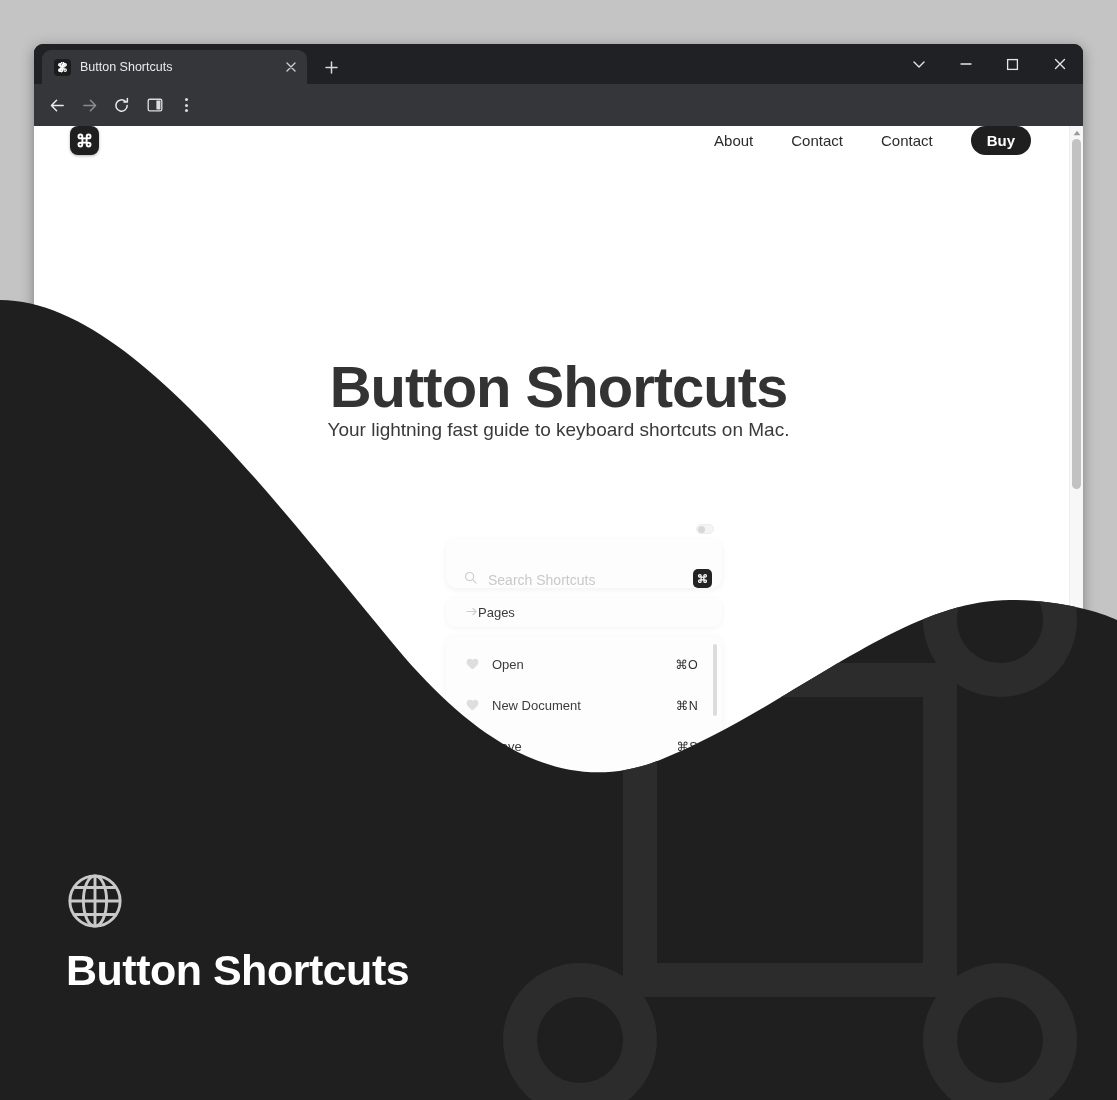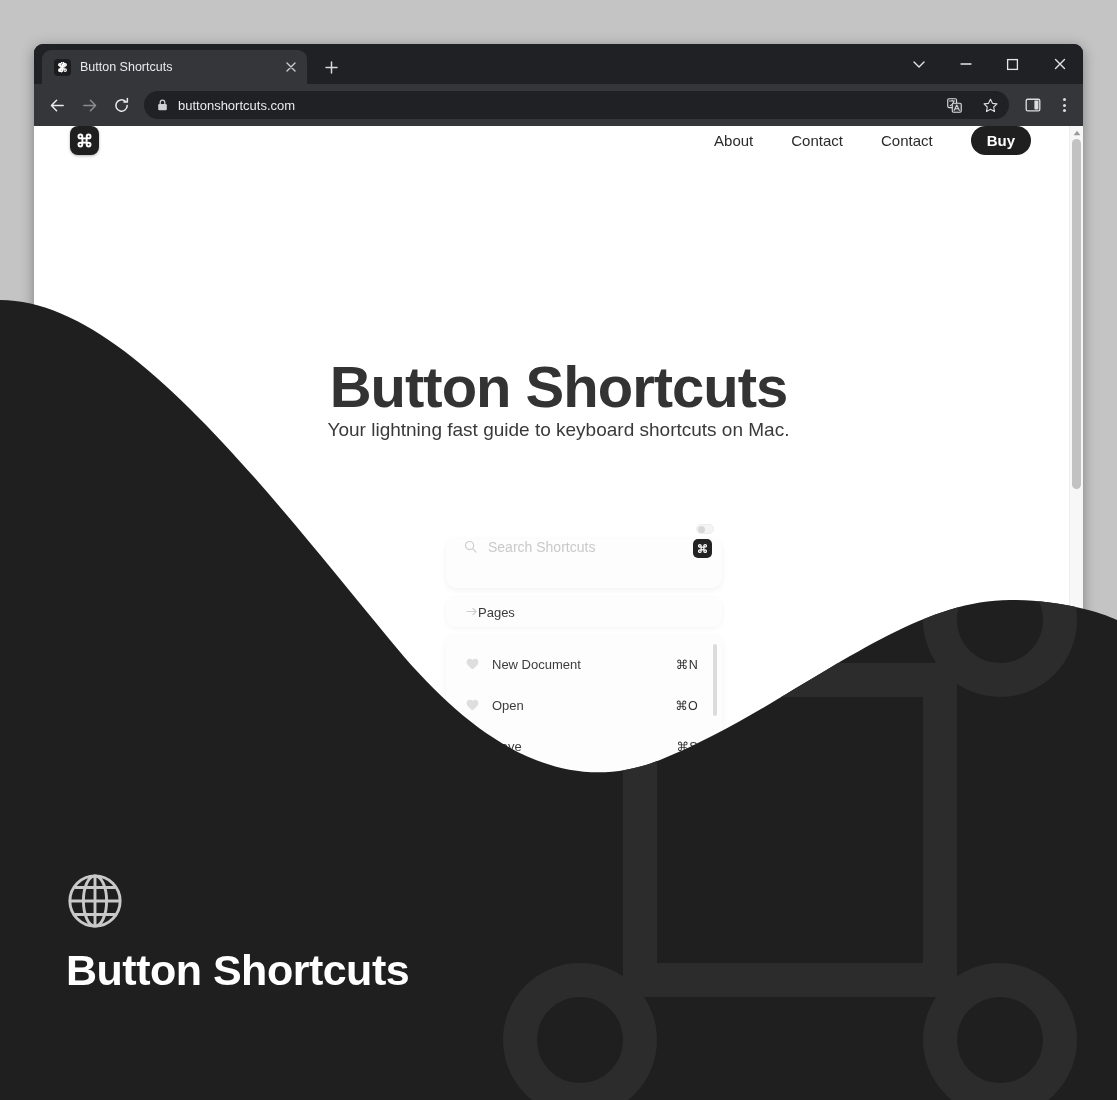--- a/index.html
+++ b/index.html
@@ -274,21 +274,21 @@
   .cmd-toggle i {
     width: 7px; height: 7px; border-radius: 50%;
     background: #d7d7d7; display:block;
   }
   .cmd-search {
     height: 49px;
     background: #fdfdfd;
     border-radius: 11px;
     box-shadow: 0 2px 7px rgba(0,0,0,.055);
     display: flex;
-    align-items: flex-start;
+    align-items: flex-end;
     padding: 0 10px 0 18px;
     gap: 11px;
   }
   .cmd-search-ph {
     flex: 1 1 auto;
     color: #c9c9c9;
     font-size: 14px;
   }
   .cmd-badge {
     width: 19px; height: 19px;
@@ -466,42 +466,20 @@
           <path d="M3 9 H15 M10 3.5 L15.4 9 L10 14.5" fill="none" stroke="#8a8d91" stroke-width="1.6" stroke-linecap="round" stroke-linejoin="round"></path>
         </svg>
       </div>
       <div class="nav-btn">
         <svg width="17" height="17" viewBox="0 0 18 18">
           <path d="M15 9a6 6 0 1 1-1.9-4.35" fill="none" stroke="#e8eaed" stroke-width="1.6" stroke-linecap="round"></path>
           <path d="M15.2 1.6 V5.3 H11.5" fill="none" stroke="#e8eaed" stroke-width="1.6" stroke-linecap="round" stroke-linejoin="round"></path>
         </svg>
       </div>
 
-      <div class="omnibox">
-        <span class="lock-icon">
-          <svg width="11" height="12" viewBox="0 0 11 12">
-            <rect x="1.2" y="5" width="8.6" height="6.2" rx="1.2" fill="#cdd0d4"></rect>
-            <path d="M3.2 5 V3.4 a2.3 2.3 0 0 1 4.6 0 V5" fill="none" stroke="#cdd0d4" stroke-width="1.25"></path>
-          </svg>
-        </span>
-        <span class="omnibox-url">buttonshortcuts.com</span>
-        <span class="omni-act">
-          <svg width="15" height="15" viewBox="0 0 16 16">
-            <rect x="0.8" y="0.8" width="9.4" height="9.4" rx="1.3" fill="none" stroke="#dadce0" stroke-width="1.2"></rect>
-            <path d="M2.6 3.3 H8.4 M5.5 3.3 V2.2 M6.9 3.3 c0 2.6-1.6 4.3-3.6 5" fill="none" stroke="#dadce0" stroke-width="1.1" stroke-linecap="round"></path>
-            <rect x="5.6" y="5.6" width="9.6" height="9.6" rx="1.3" fill="#35363a" stroke="#dadce0" stroke-width="1.2"></rect>
-            <path d="M7.6 13.2 L10.4 7.4 L13.2 13.2 M8.6 11.4 H12.3" fill="none" stroke="#dadce0" stroke-width="1.1" stroke-linecap="round" stroke-linejoin="round"></path>
-          </svg>
-        </span>
-        <span class="omni-act">
-          <svg width="15" height="15" viewBox="0 0 16 16">
-            <path d="M8 1.3 L10.1 5.7 L14.9 6.3 L11.4 9.6 L12.3 14.4 L8 12.1 L3.7 14.4 L4.6 9.6 L1.1 6.3 L5.9 5.7 Z" fill="none" stroke="#dadce0" stroke-width="1.2" stroke-linejoin="round"></path>
-          </svg>
-        </span>
-      </div>
 
       <div class="panel-btn">
         <svg width="16" height="16" viewBox="0 0 16 16">
           <rect x="1.2" y="2.2" width="13.6" height="11.6" rx="1.6" fill="none" stroke="#dadce0" stroke-width="1.35"></rect>
           <rect x="9.4" y="3.6" width="4" height="8.8" rx=".7" fill="#dadce0"></rect>
         </svg>
       </div>
 
 
       <div class="kebab">
@@ -574,32 +552,32 @@
 
         <div class="cmd-list">
           <div class="cmd-list-scroll"></div>
 
           <div class="cmd-row">
             <span>
               <svg width="13" height="12" viewBox="0 0 14 13">
                   <path d="M7 12.2 C2 8.6 .6 6.2 .6 4.2 A3.5 3.5 0 0 1 7 2.3 A3.5 3.5 0 0 1 13.4 4.2 C13.4 6.2 12 8.6 7 12.2 Z" fill="#dedede"></path>
                 </svg>
             </span>
-            <span class="cmd-row-label">New Document</span>
-            <span class="cmd-row-keys">⌘N</span>
+            <span class="cmd-row-label">Open</span>
+            <span class="cmd-row-keys">⌘O</span>
           </div>
 
           <div class="cmd-row">
             <span>
               <svg width="13" height="12" viewBox="0 0 14 13">
                   <path d="M7 12.2 C2 8.6 .6 6.2 .6 4.2 A3.5 3.5 0 0 1 7 2.3 A3.5 3.5 0 0 1 13.4 4.2 C13.4 6.2 12 8.6 7 12.2 Z" fill="#dedede"></path>
                 </svg>
             </span>
-            <span class="cmd-row-label">Open</span>
-            <span class="cmd-row-keys">⌘O</span>
+            <span class="cmd-row-label">New Document</span>
+            <span class="cmd-row-keys">⌘N</span>
           </div>
 
           <div class="cmd-row">
             <span>
               <svg width="13" height="12" viewBox="0 0 14 13">
                   <path d="M7 12.2 C2 8.6 .6 6.2 .6 4.2 A3.5 3.5 0 0 1 7 2.3 A3.5 3.5 0 0 1 13.4 4.2 C13.4 6.2 12 8.6 7 12.2 Z" fill="#dedede"></path>
                 </svg>
             </span>
             <span class="cmd-row-label">Save</span>
             <span class="cmd-row-keys">⌘S</span>

